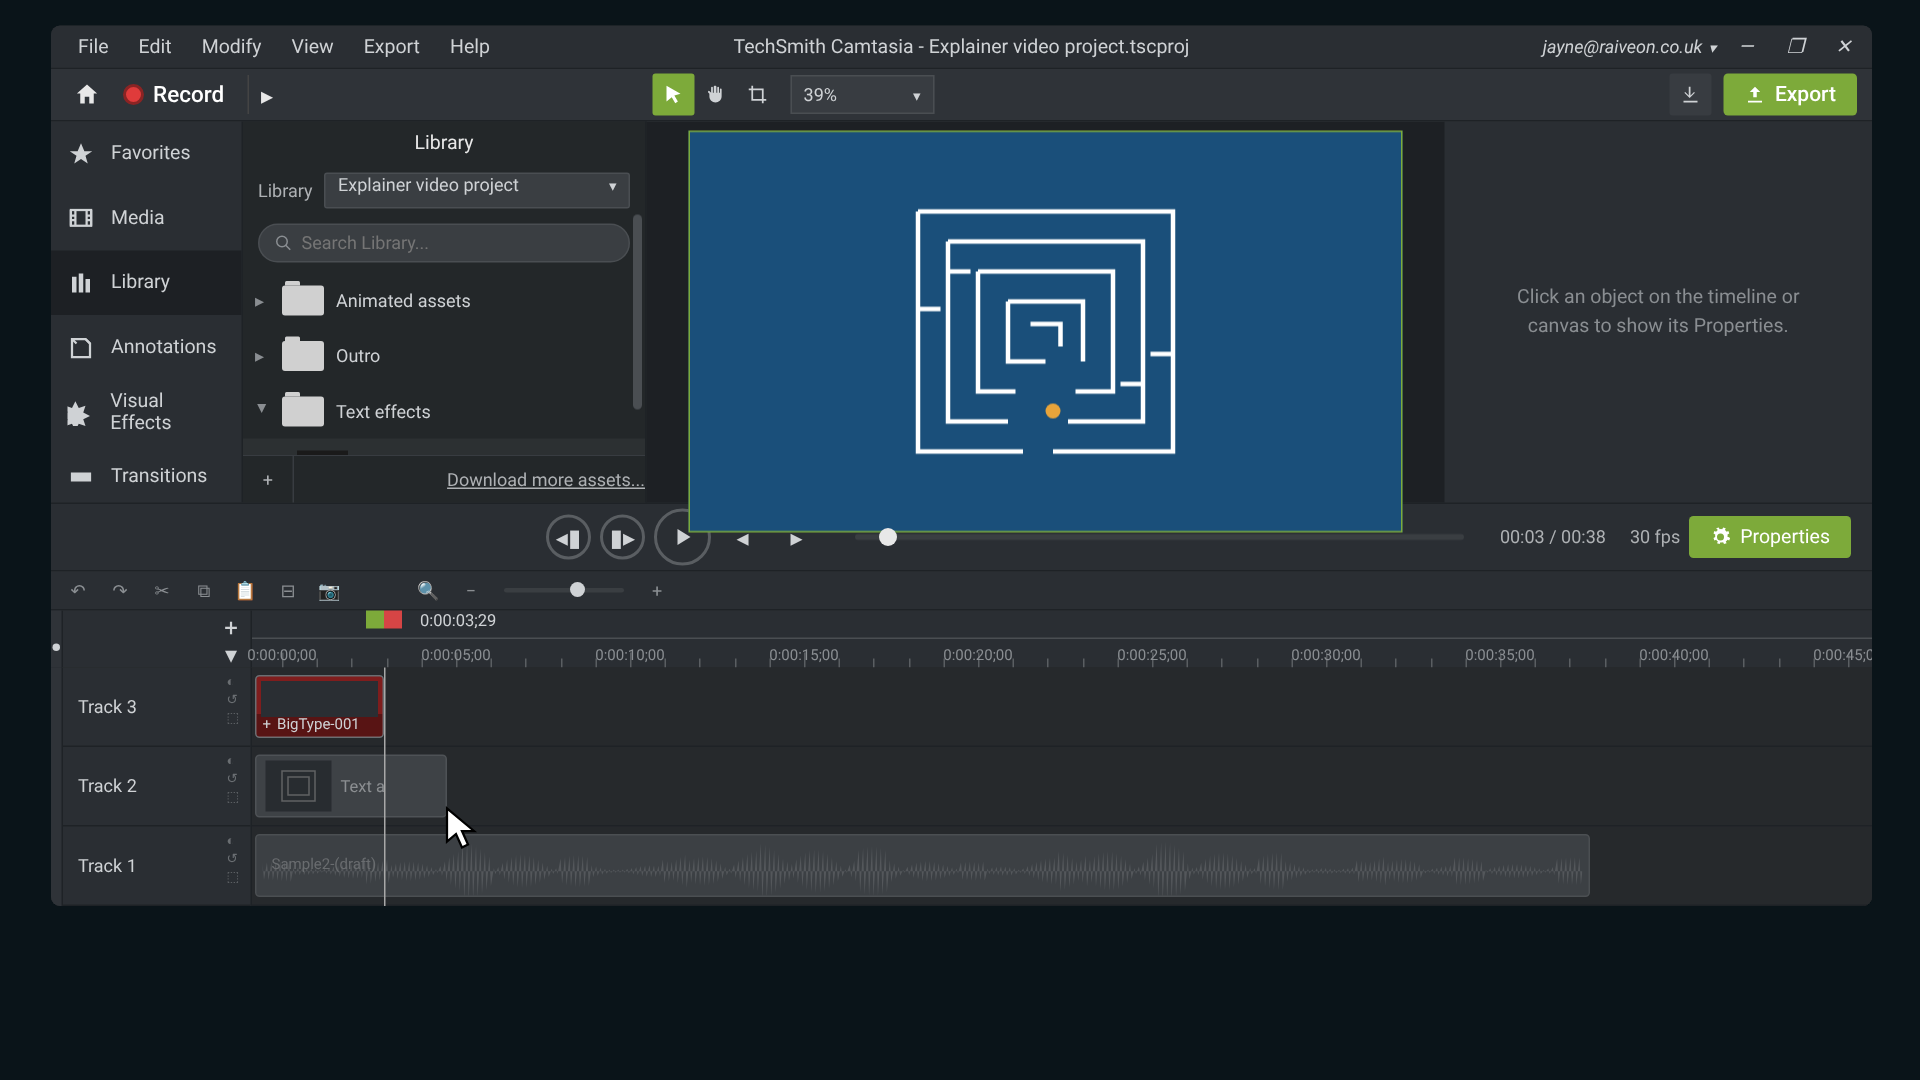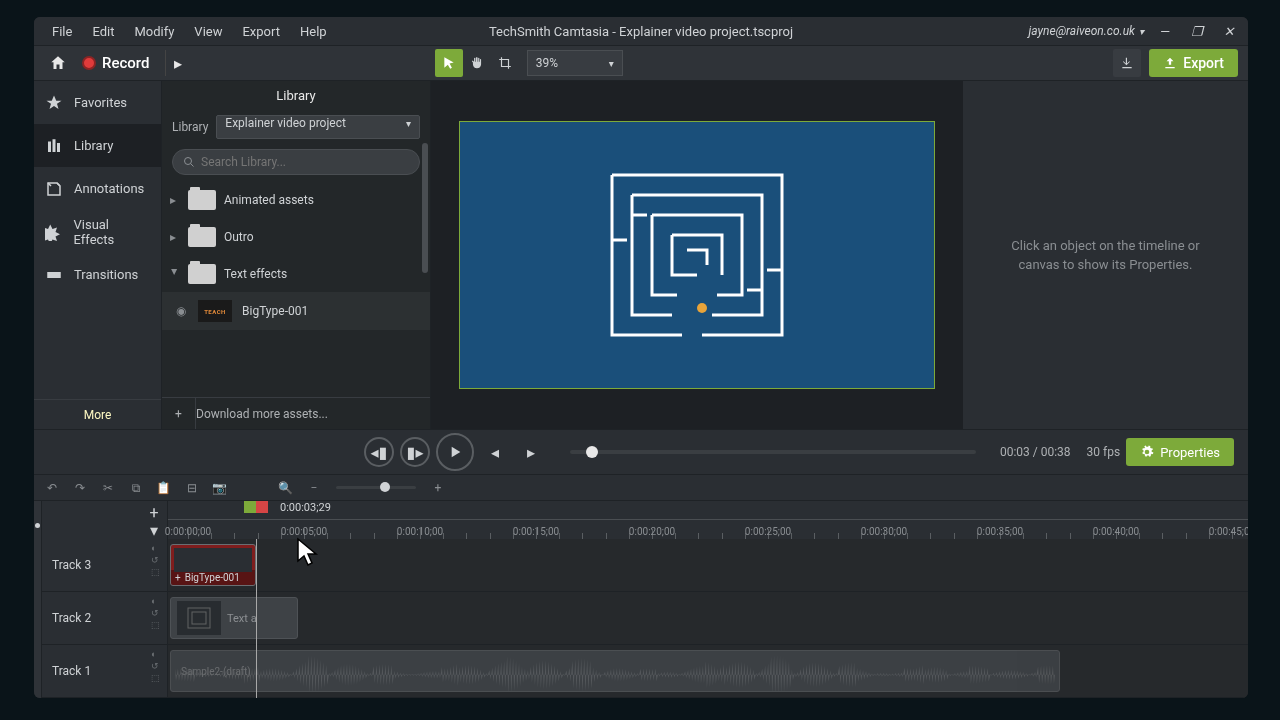--- a/index.html
+++ b/index.html
@@ -1,17 +1,17 @@
 <!DOCTYPE html>
 <html><head>
 <meta charset="utf-8">
 <style>
 * { margin:0; padding:0; box-sizing:border-box; font-family:-apple-system,BlinkMacSystemFont,"Segoe UI",Roboto,Arial,sans-serif; user-select:none; }
 body { background:#0a1419; width:1280px; height:720px; overflow:hidden; position:relative; }
-.app { position:absolute; left:34px; top:17px; width:1214px; height:681px; background:#2a2e33; border-radius:6px; overflow:hidden; display:flex; flex-direction:column; }
+.app { position:absolute; left:34px; top:17px; width:1214px; height:587px; background:#2a2e33; border-radius:6px; overflow:hidden; display:flex; flex-direction:column; }
 
 
 .menubar { height:28px; background:#2a2e33; display:flex; align-items:center; padding:0 8px; color:#cfd2d5; font-size:13px; position:relative; }
 .menubar .menu-item { padding:4px 10px; cursor:pointer; }
 .menubar .title { position:absolute; left:0; right:0; text-align:center; pointer-events:none; color:#cfd2d5; }
 .menubar .right { margin-left:auto; display:flex; align-items:center; gap:10px;font-style:italic; }
 .menubar .acct { font-size:12px; color:#cfd2d5; display:flex; align-items:center; gap:4px; }
 .winbtn { width:22px; height:22px; display:flex; align-items:center; justify-content:center; color:#cfd2d5; cursor:pointer; }
 
 
@@ -50,21 +50,21 @@
 .lib-folder { height:37px; display:flex; align-items:center; gap:8px; padding:0 8px; color:#cfd2d5; font-size:12px; cursor:pointer; }
 .lib-folder .chev { width:10px; color:#8a8e92; }
 .lib-folder.open .chev { transform:rotate(90deg); }
 .folder-ic { width:28px; height:20px; background:#d0d0d0; border-radius:2px; position:relative; }
 .folder-ic::before { content:""; position:absolute; top:-3px; left:2px; width:10px; height:3px; background:#d0d0d0; border-radius:1px 1px 0 0; }
 .lib-asset { height:38px; display:flex; align-items:center; gap:10px; padding:0 8px 0 14px; color:#cfd2d5; font-size:12px; cursor:pointer; background:#2c3032; }
 .lib-asset .eye { width:12px; color:#8a8e92; }
 .asset-thumb { width:34px; height:22px; background:#1a1a1a; display:flex; align-items:center; justify-content:center; color:#e48b3a; font-size:6px; font-weight:bold; letter-spacing:0.5px; }
 .lib-footer { height:32px; border-top:1px solid #383c41; display:flex; align-items:center; color:#aeb1b4; font-size:12px; }
 .lib-add { width:34px; height:100%; display:flex; align-items:center; justify-content:center; border-right:1px solid #383c41; cursor:pointer; }
-.lib-dl { flex:1; text-align:left; cursor:pointer; }
+.lib-dl { flex:1; text-align:right; cursor:pointer;text-decoration:underline; }
 .lib-scroll { position:absolute; right:2px; top:62px; width:6px; height:130px; background:#4a4e52; border-radius:3px; }
 
 
 .canvas-area { flex:1; background:#1d2024; display:flex; flex-direction:column; position:relative; }
 .canvas-wrap { flex:1; display:flex; align-items:center; justify-content:center; padding:6px 0; }
 .canvas { width:476px; height:268px; background:#1a4f7a; border:1px solid #7daa3a; position:relative; display:flex; align-items:center; justify-content:center; }
 .maze-svg { width:180px; height:170px; }
 
 
 .props-panel { width:285px; background:#2a2e33; display:flex; align-items:center; justify-content:center; color:#8a8e92; font-size:13px; text-align:center; padding:0 30px; line-height:1.5; }
@@ -210,20 +210,29 @@
 
     <div class="sidebar">
       <div id="sidebar-items">
           <div class="sb-item">
             <span class="sb-icon">
               <svg width="18" height="18" viewBox="0 0 24 24" fill="currentColor">
                 <path d="M12 2l3 7h7l-6 4 2 7-6-4-6 4 2-7-6-4h7z"></path>
               </svg>
             </span>
             <span>Favorites</span>
+          </div>
+          <div class="sb-item">
+            <span class="sb-icon">
+              <svg width="18" height="18" viewBox="0 0 24 24" fill="none" stroke="currentColor" stroke-width="2">
+                <rect x="3" y="4" width="18" height="14"></rect>
+                <path d="M3 4v14M7 4v14M17 4v14M21 4v14M3 9h4M3 13h4M17 9h4M17 13h4"></path>
+              </svg>
+            </span>
+            <span>Media</span>
           </div>
           <div class="sb-item active">
             <span class="sb-icon">
               <svg width="18" height="18" viewBox="0 0 24 24" fill="currentColor">
                 <path d="M4 6h4v14H4zM10 3h4v17h-4zM16 8h4v12h-4z"></path>
               </svg>
             </span>
             <span>Library</span>
           </div>
           <div class="sb-item">

